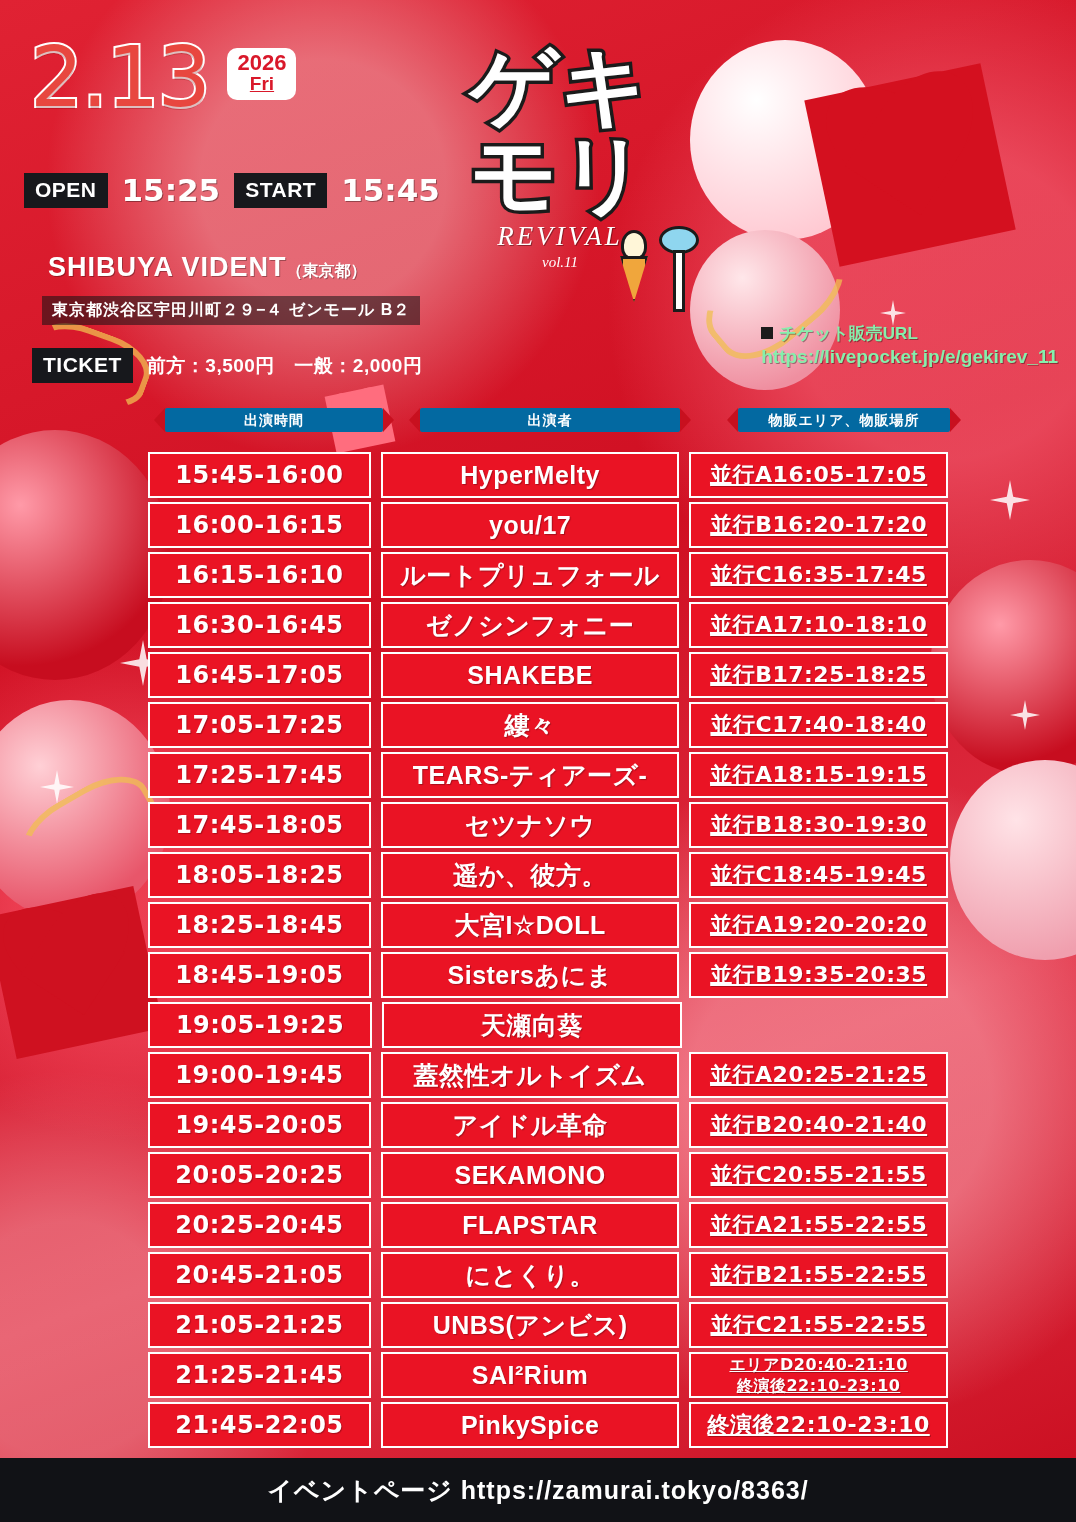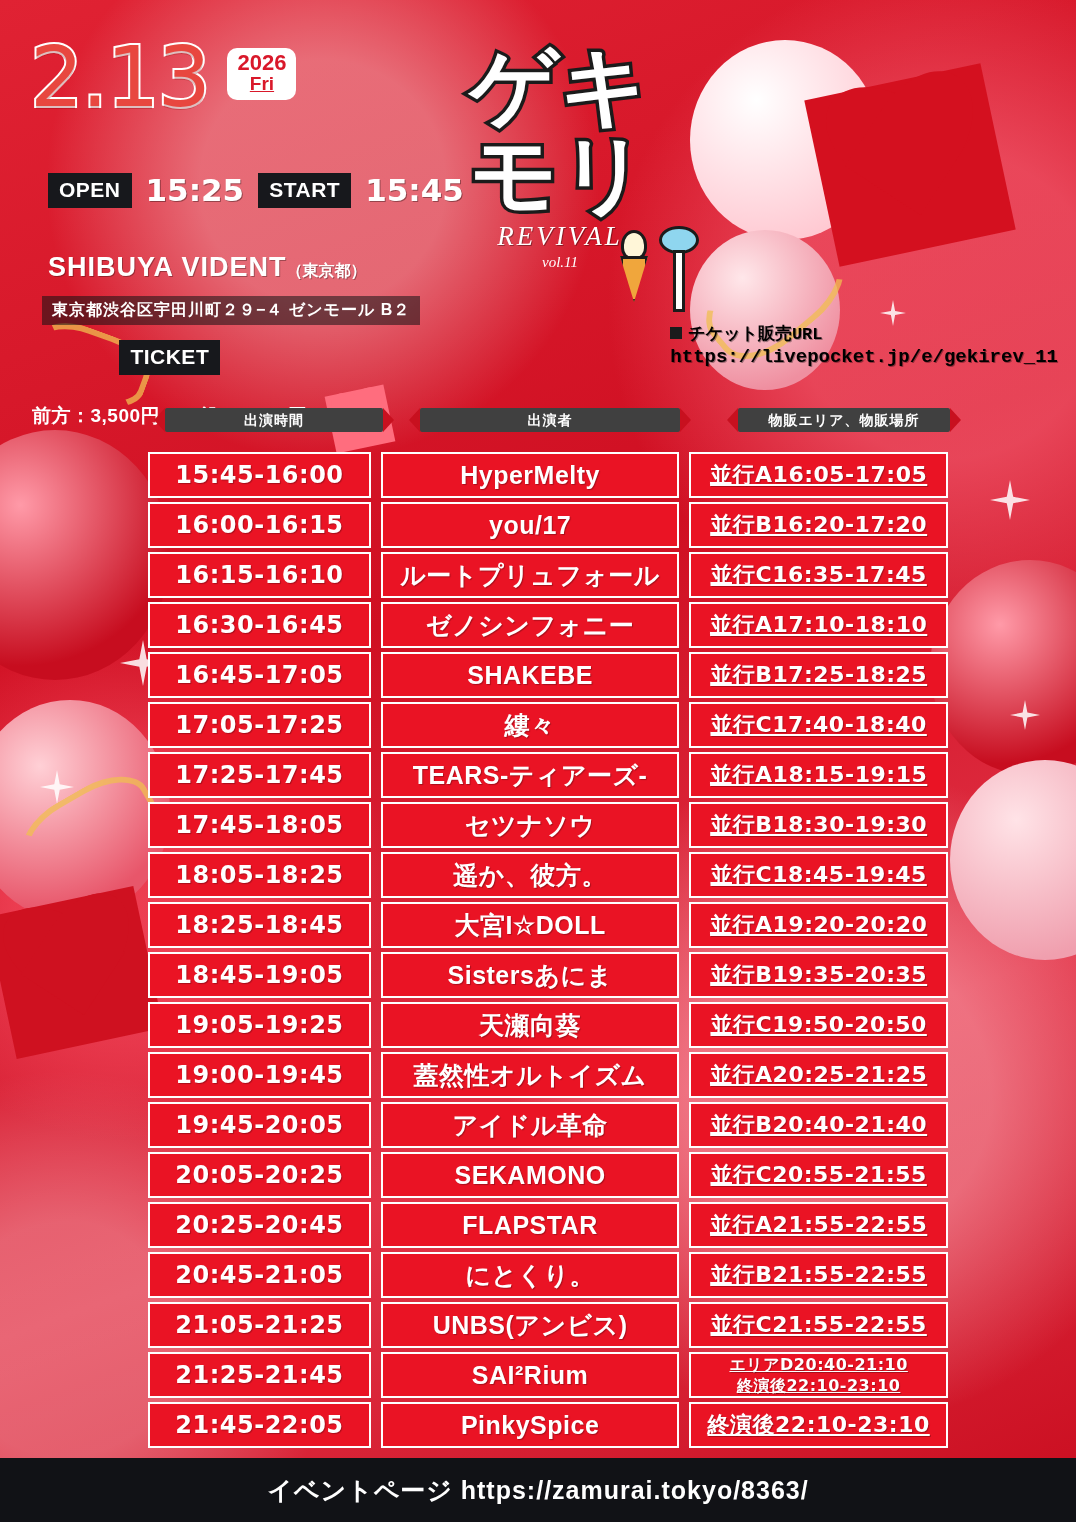--- a/index.html
+++ b/index.html
@@ -91,21 +91,21 @@
     background: #ffffff;
     color: #d9182a;
     border-radius: 10px;
     padding: 3px 10px 6px;
     position: relative;
     top: -4px;
   }
   .date-year { font-size: 22px; font-weight: bold; line-height: 1.05; }
   .date-day  { font-size: 19px; font-weight: bold; line-height: 1.05; text-decoration: underline; }
 
-  .time-row { position: absolute; left: 48px; top: 172px; display: flex; align-items: center; gap: 6px; }
+  .time-row { position: absolute; left: 24px; top: 172px; display: flex; align-items: center; gap: 6px; }
   .tag-dark {
     background: #17181c;
     color: #ffffff;
     font-weight: bold;
     font-size: 21px;
     padding: 5px 11px 6px;
     letter-spacing: 0.5px;
   }
   .time-val {
     color: #ffffff;
@@ -129,21 +129,21 @@
   .address {
     position: absolute;
     left: 42px; top: 296px;
     background: rgba(18,18,20,0.55);
     color: #ffffff;
     font-size: 16px;
     font-weight: bold;
     padding: 4px 10px;
     letter-spacing: 1px;
   }
-  .ticket-row { position: absolute; left: 32px; top: 340px; display: flex; align-items: center; gap: 28px; flex-direction: column; }
+  .ticket-row { position: absolute; left: 32px; top: 348px; display: flex; align-items: center; gap: 14px; }
   .ticket-prices { color: #ffffff; font-size: 19px; font-weight: bold; letter-spacing: 0.5px; }
 
   
   .logo {
     position: absolute;
     left: 415px; top: 44px;
     width: 290px; height: 350px;
     text-align: center;
   }
   .logo-line {
@@ -209,22 +209,21 @@
     width: 12px; height: 62px;
     background: #ffffff;
     border: 3px solid #1b1b1b;
   }
 
   
   .ticket-url {
     position: absolute;
     right: 18px; top: 322px;
     text-align: left;
-    color: #000000;
-    font-family: Liberation Mono, monospace;
+    color: #86efac;
   }
   .ticket-url-title {
     font-size: 17px; font-weight: bold;
     text-shadow: 1px 1px 0 rgba(0,0,0,0.35);
   }
   .ticket-url-title:before {
     content: "";
     display: inline-block;
     width: 12px; height: 12px;
     background: #1b1b1b;
@@ -238,21 +237,21 @@
 
   
   .col-heads {
     position: absolute;
     top: 408px; left: 0; width: 100%;
     height: 26px;
   }
   .col-head {
     position: absolute;
     height: 24px;
-    background: #404040;
+    background: #0369a1;
     color: #ffffff;
     font-size: 14px;
     font-weight: bold;
     text-align: center;
     line-height: 24px;
     letter-spacing: 1px;
     border-radius: 2px;
   }
   .col-head:before, .col-head:after {
     content: "";
@@ -446,21 +445,20 @@
       <div class="cell c-goods">並行A19:20-20:20</div>
     </div>
     <div class="row">
       <div class="cell c-time">18:45-19:05</div>
       <div class="cell c-act">Sistersあにま</div>
       <div class="cell c-goods">並行B19:35-20:35</div>
     </div>
     <div class="row">
       <div class="cell c-time">19:05-19:25</div>
       <div class="cell c-act">天瀬向葵</div>
-      <div class="cell c-goods">並行C19:50-20:50</div>
     </div>
     <div class="row">
       <div class="cell c-time">19:00-19:45</div>
       <div class="cell c-act">蓋然性オルトイズム</div>
       <div class="cell c-goods">並行A20:25-21:25</div>
     </div>
     <div class="row">
       <div class="cell c-time">19:45-20:05</div>
       <div class="cell c-act">アイドル革命</div>
       <div class="cell c-goods">並行B20:40-21:40</div>

